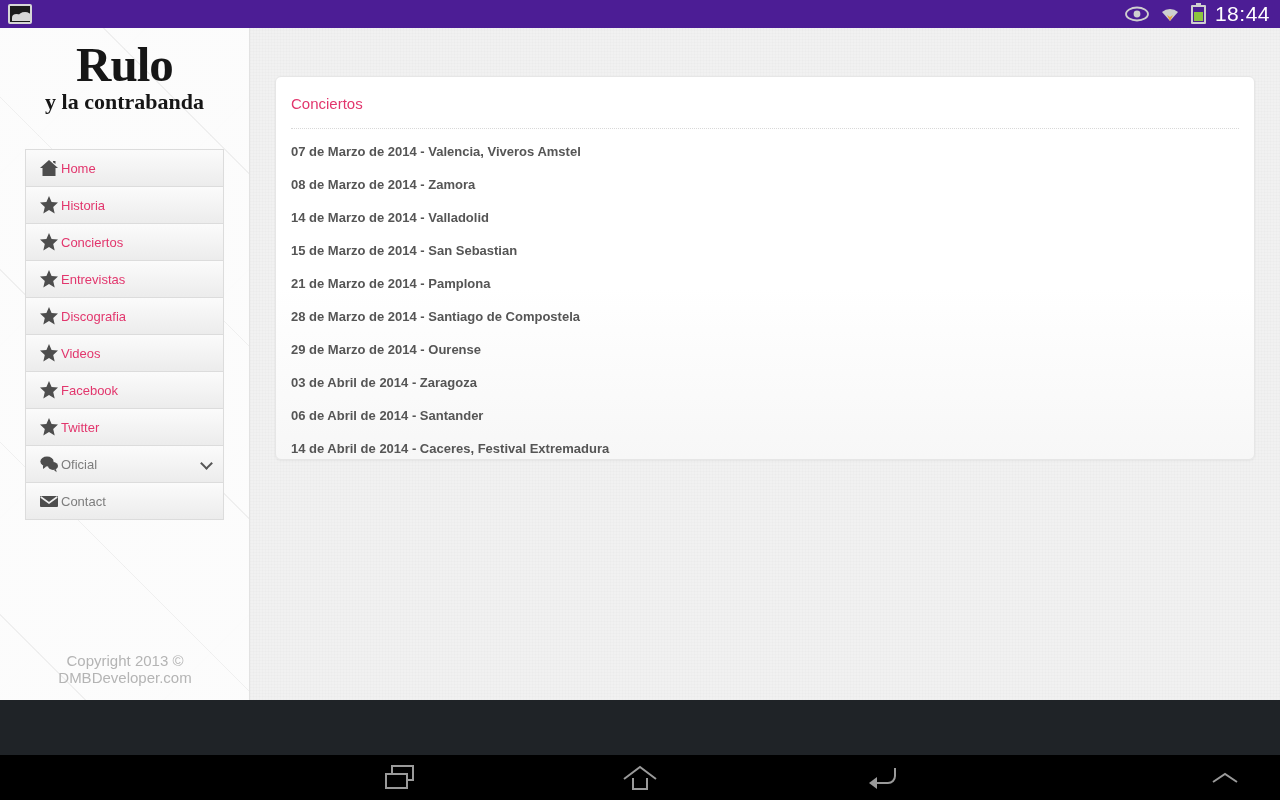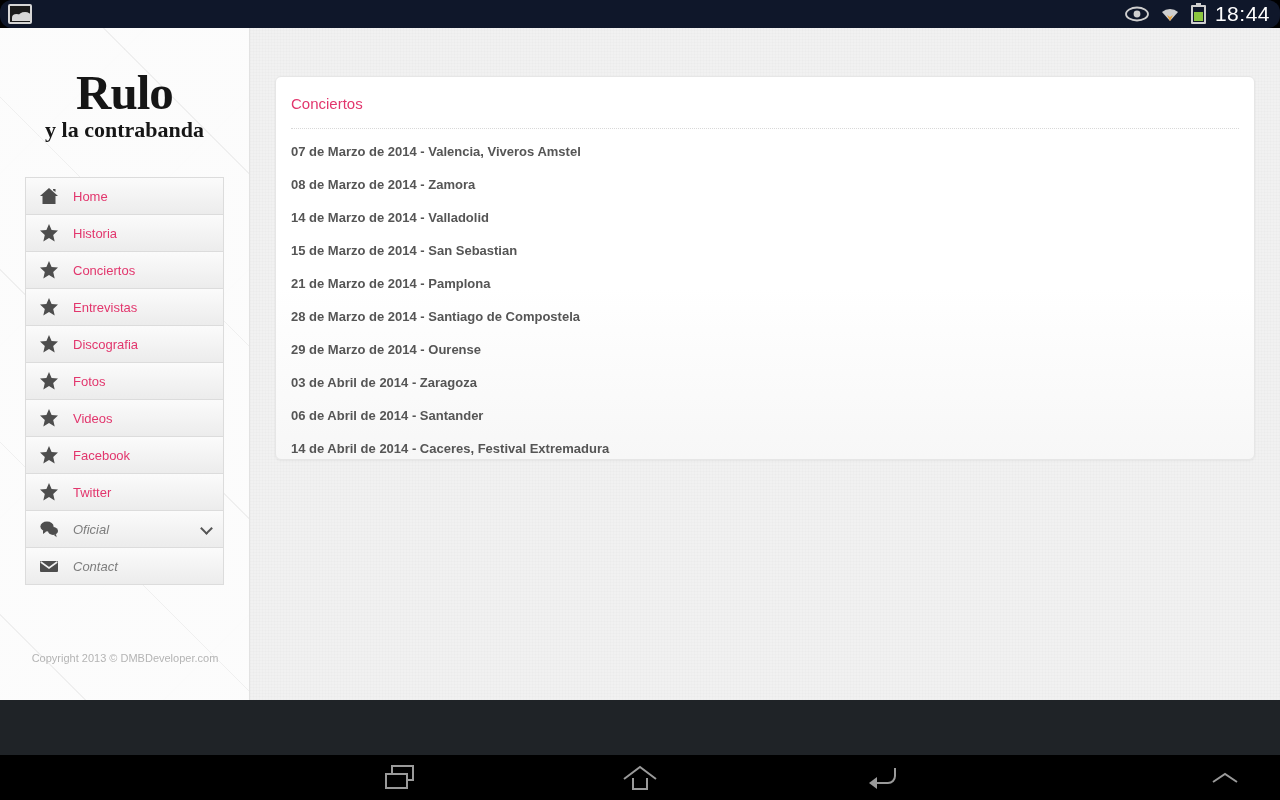--- a/index.html
+++ b/index.html
@@ -5,21 +5,21 @@
   * { margin:0; padding:0; box-sizing:border-box; }
   html,body { width:1280px; height:800px; overflow:hidden; }
   body {
     font-family:"Liberation Sans", sans-serif;
     background:#000;
   }
 
   
   #statusbar{
     position:absolute; left:0; top:0; width:1280px; height:28px;
-    background:#0f172a; display:flex; align-items:center;border-radius:12px;
+    background:#4c1d95; display:flex; align-items:center;
   }
   #statusbar .left{ display:flex; align-items:center; padding-left:8px; }
   #statusbar .right{ margin-left:auto; display:flex; align-items:center; padding-right:10px; gap:9px;}
   .photo-icon{
     width:24px;height:20px;border:2px solid #d6d6d6;border-radius:2px;
     position:relative;overflow:hidden;background:#1b1b1b;
   }
   .photo-icon:before{
     content:""; position:absolute; left:2px; bottom:1px; width:9px;height:7px;
     background:#d6d6d6; border-radius:50% 50% 0 0;
@@ -45,42 +45,42 @@
   
   #sidebar{
     position:absolute; left:0; top:0; width:250px; height:672px;
     background:
       repeating-linear-gradient(45deg, rgba(255,255,255,.75) 0 60px, rgba(0,0,0,.012) 60px 61px, rgba(255,255,255,.75) 61px 122px),
       repeating-linear-gradient(-45deg, rgba(255,255,255,0) 0 60px, rgba(0,0,0,.012) 60px 61px, rgba(255,255,255,0) 61px 122px),
       #f2f2f2;
     border-right:1px solid #e2e2e2;
   }
   #logo{
-    text-align:center; padding-top:40px; color:#161616;
+    text-align:center; padding-top:12px; color:#161616;
     font-family:"Liberation Serif", serif;
   }
   #logo .l1{ font-size:49px; font-weight:bold; line-height:50px; letter-spacing:-1px; display:block;}
   #logo .l2{ font-size:22px; font-weight:bold; line-height:24px; display:block; letter-spacing:0px;}
 
   #menu{ margin:35px 25px 0 25px; border:1px solid #dcdcdc; border-bottom:none; background:#fff;}
   .mi{
     height:37px; display:flex; align-items:center; padding-left:13px;
     background:linear-gradient(#fbfbfb,#ececec);
     border-bottom:1px solid #dcdcdc; position:relative;
   }
-  .mi .lbl{ font-size:13px; color:#e2366d; margin-left:14px; }
-  .mi.muted .lbl{ color:#7d7d7d;font-style:italic; }
+  .mi .lbl{ font-size:13px; color:#e2366d; margin-left:2px; }
+  .mi.muted .lbl{ color:#7d7d7d; }
   .mi .ic{ width:20px; height:20px; display:block; flex:0 0 20px; }
   .mi .chev{ position:absolute; right:12px; top:13px; width:9px;height:9px;
     border-right:2px solid #555; border-bottom:2px solid #555; transform:rotate(45deg);}
   svg{display:block;}
 
   #copyright{
     position:absolute; left:0; top:624px; width:250px; text-align:center;
-    font-size:11px; color:#b4b4b4;
+    font-size:15px; color:#b4b4b4;
   }
 
   
   #content{ position:absolute; left:250px; top:0; width:1030px; height:672px;
     background:
       repeating-linear-gradient(0deg, rgba(0,0,0,.012) 0 1px, rgba(0,0,0,0) 1px 3px),
       repeating-linear-gradient(90deg, rgba(0,0,0,.012) 0 1px, rgba(0,0,0,0) 1px 3px),
       #f1f1f1;
   }
   #card{
@@ -188,28 +188,20 @@
             </svg>
         </span>
         <span class="lbl">Discografia</span>
       </div>
       <div class="mi">
         <span class="ic">
           <svg width="20" height="20" viewBox="0 0 20 20">
               <path d="M10 1 L12.6 7.1 19 7.6 14.2 11.9 15.7 18.4 10 14.9 4.3 18.4 5.8 11.9 1 7.6 7.4 7.1 Z" fill="#4d4d4d"></path>
             </svg>
         </span>
-        <span class="lbl">Fotos</span>
-      </div>
-      <div class="mi">
-        <span class="ic">
-          <svg width="20" height="20" viewBox="0 0 20 20">
-              <path d="M10 1 L12.6 7.1 19 7.6 14.2 11.9 15.7 18.4 10 14.9 4.3 18.4 5.8 11.9 1 7.6 7.4 7.1 Z" fill="#4d4d4d"></path>
-            </svg>
-        </span>
         <span class="lbl">Videos</span>
       </div>
       <div class="mi">
         <span class="ic">
           <svg width="20" height="20" viewBox="0 0 20 20">
               <path d="M10 1 L12.6 7.1 19 7.6 14.2 11.9 15.7 18.4 10 14.9 4.3 18.4 5.8 11.9 1 7.6 7.4 7.1 Z" fill="#4d4d4d"></path>
             </svg>
         </span>
         <span class="lbl">Facebook</span>
       </div>

